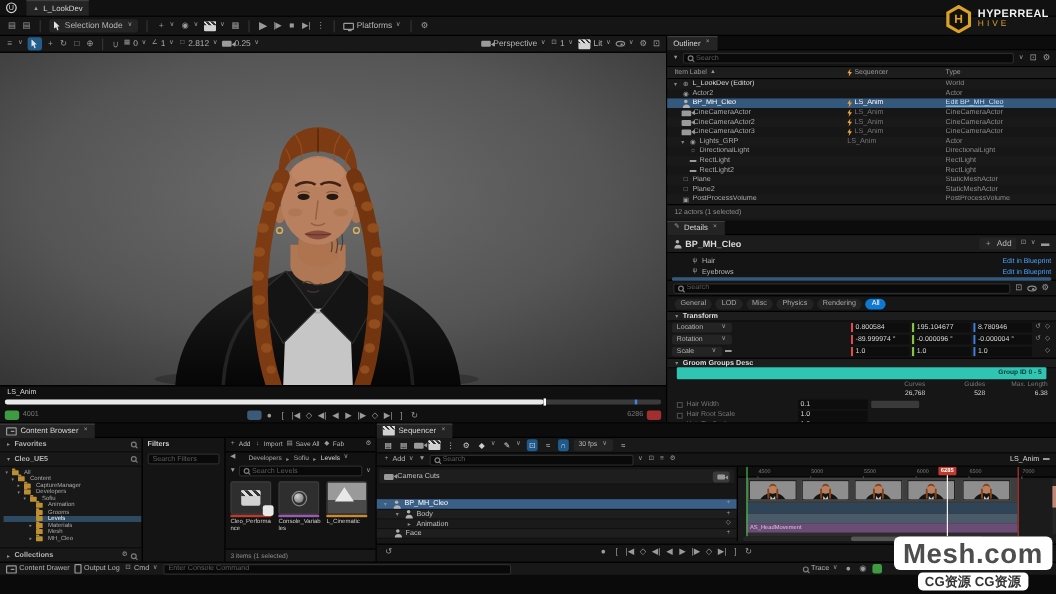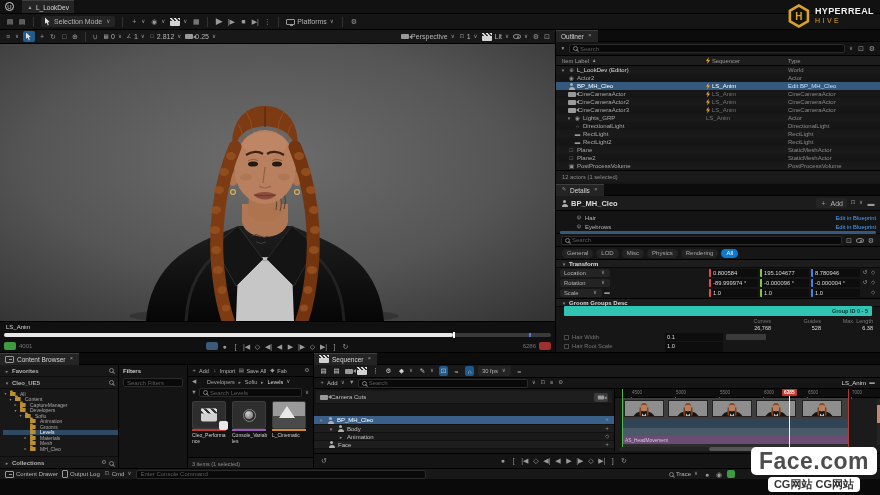--- a/index.html
+++ b/index.html
@@ -953,17 +953,17 @@
   <div id="hive">
     <span class="hex">
         <i>H</i>
       </span>
     <span>
       <div class="t1">HYPERREAL</div>
       <div class="t2">HIVE</div>
     </span>
   </div>
   <div id="cger">
-    <div class="box">Face.com</div>
-    <div class="sub">CG网站 CG网站</div>
+    <div class="box">Mesh.com</div>
+    <div class="sub">CG资源 CG资源</div>
   </div>
 
 </div>
 
 </body></html>

